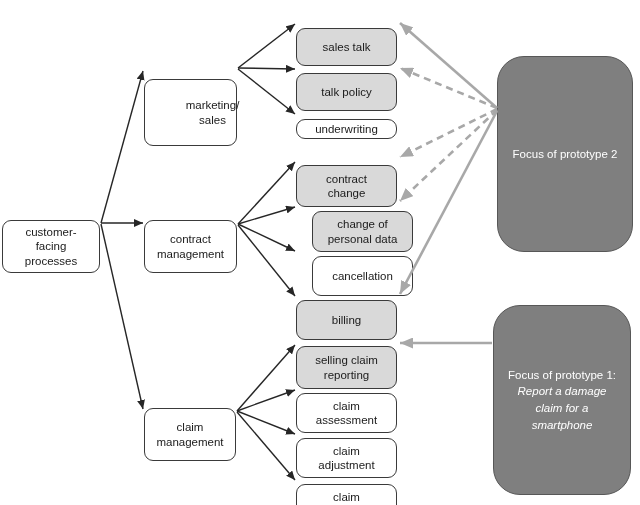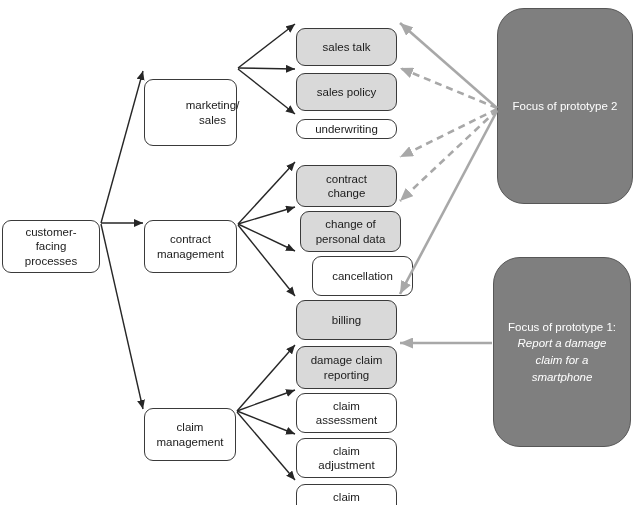--- a/index.html
+++ b/index.html
@@ -17,48 +17,48 @@
     border-radius:9px;background:var(--node-fill);
     font-size:11.5px;line-height:1.22;color:var(--node-text);margin-top:23px;
   }
   .node.hl{background:var(--node-fill-hl);border-width:1.8px;}
   .focus{
     position:absolute;box-sizing:border-box;
     display:flex;flex-direction:column;align-items:center;justify-content:center;
     text-align:center;padding:12px 10px;
     background:var(--focus-fill);border:1.2px solid var(--focus-border);
     border-radius:27px;color:var(--focus-text);
-    font-size:11.5px;line-height:1.45;
+    font-size:11.5px;line-height:1.45;margin-top:48px;
   }
   .focus .fbody{font-style:italic;white-space:pre-line;}
 </style>
 </head>
 <body>
 
 <div id="canvas" style="--bg: #ffffff; --node-fill: #ffffff; --node-fill-hl: #d9d9d9; --node-border: #3a3a3a; --node-text: #1a1a1a; --focus-fill: #7f7f7f; --focus-border: #575757; --focus-text: #ffffff;">
   <div id="nodes-layer">
       <div class="node" style="left: 2px; top: 197px; width: 98px; height: 53px;">customer-
 facing
 processes</div>
       <div class="node" style="left: 144px; top: 56px; width: 93px; height: 67px; padding-left: 44px;">marketing/
 sales</div>
       <div class="node" style="left: 144px; top: 197px; width: 93px; height: 53px;">contract
 management</div>
       <div class="node" style="left: 144px; top: 385px; width: 92px; height: 53px;">claim
 management</div>
       <div class="node hl" style="left: 296px; top: 5px; width: 101px; height: 38px;">sales talk</div>
-      <div class="node hl" style="left: 296px; top: 50px; width: 101px; height: 38px;">sales policy</div>
+      <div class="node hl" style="left: 296px; top: 50px; width: 101px; height: 38px;">talk policy</div>
       <div class="node" style="left: 296px; top: 96px; width: 101px; height: 20px;">underwriting</div>
       <div class="node hl" style="left: 296px; top: 142px; width: 101px; height: 42px;">contract
 change</div>
-      <div class="node hl" style="left: 300px; top: 188px; width: 101px; height: 41px;">change of
+      <div class="node hl" style="left: 312px; top: 188px; width: 101px; height: 41px;">change of
 personal data</div>
       <div class="node" style="left: 312px; top: 233px; width: 101px; height: 40px;">cancellation</div>
       <div class="node hl" style="left: 296px; top: 277px; width: 101px; height: 40px;">billing</div>
-      <div class="node hl" style="left: 296px; top: 323px; width: 101px; height: 43px;">damage claim
+      <div class="node hl" style="left: 296px; top: 323px; width: 101px; height: 43px;">selling claim
 reporting</div>
       <div class="node" style="left: 296px; top: 370px; width: 101px; height: 40px;">claim
 assessment</div>
       <div class="node" style="left: 296px; top: 415px; width: 101px; height: 40px;">claim
 adjustment</div>
       <div class="node" style="left: 296px; top: 461px; width: 101px; height: 40px;">claim
 settlement</div>
       <div class="focus" style="left: 497px; top: 8px; width: 136px; height: 196px;">
         <div class="ftitle">Focus of prototype 2</div>
       </div>

